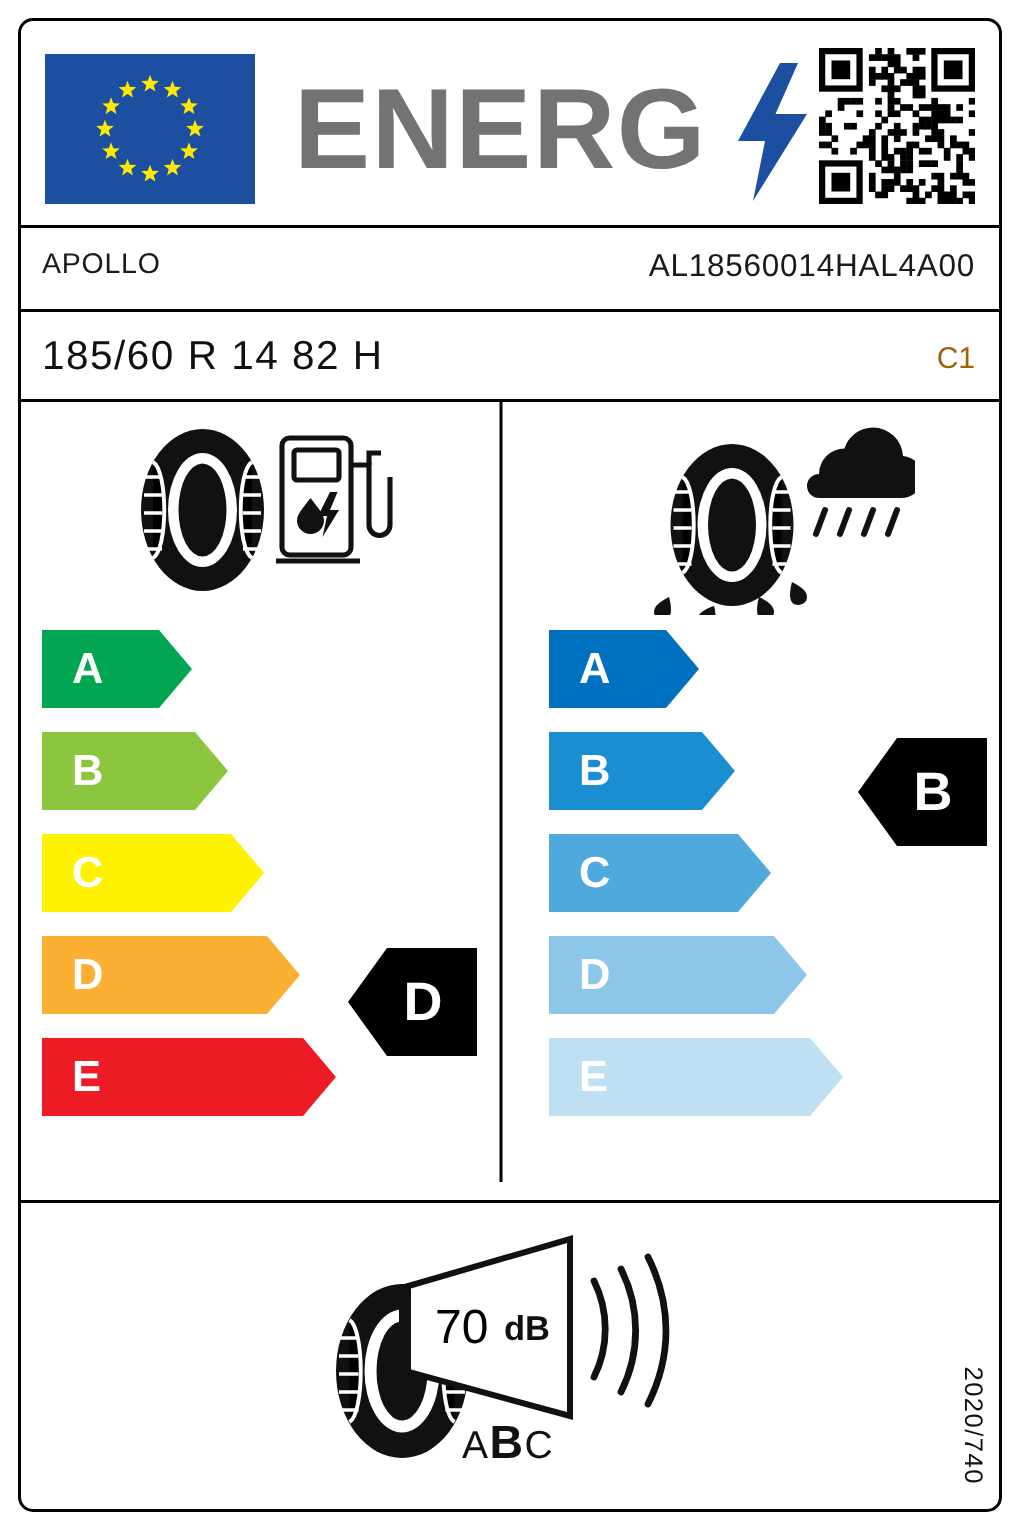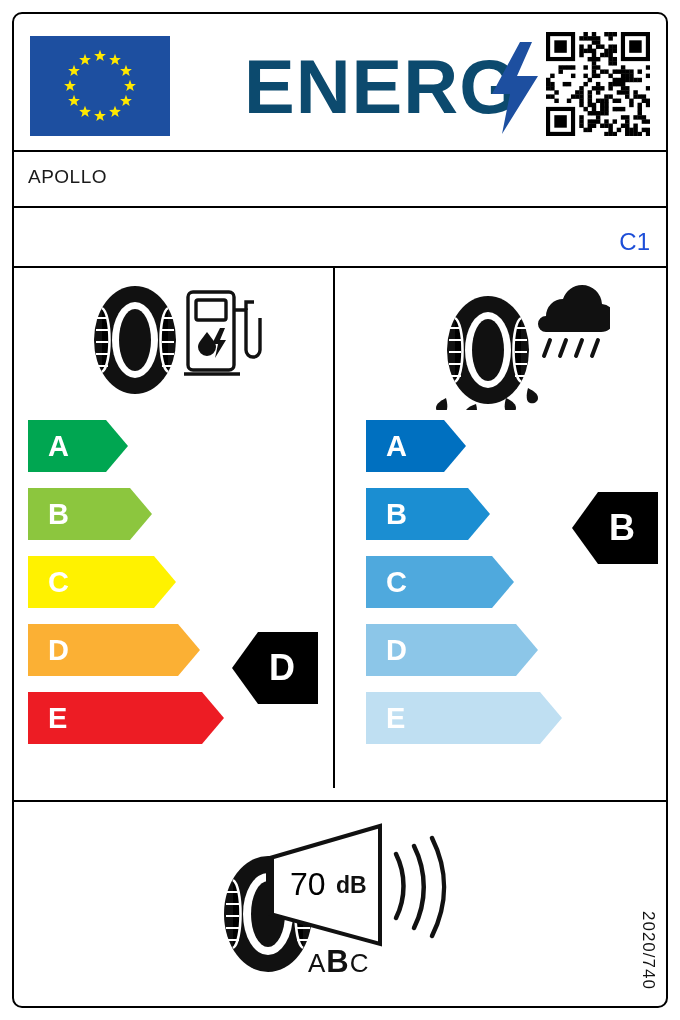--- a/index.html
+++ b/index.html
@@ -40,27 +40,26 @@
     background: #1d4fa0;
   }
   .eu-flag svg { display: block; }
 
   .energ-word {
     position: absolute;
     left: 196px;
     top: 44px;
     width: 330px;
     height: 86px;
-    color: #0c4a6e;
+    color: #737373;
     font-size: 76px;
     font-weight: bold;
     letter-spacing: 1px;
     line-height: 86px;
     white-space: nowrap;
-    margin-left: 48px;
   }
   .bolt {
     position: absolute;
     left: 490px;
     top: 42px;
     width: 50px;
     height: 92px;
   }
   .qr {
     position: absolute;
@@ -108,22 +107,22 @@
     left: 28px;
     top: 222px;
     font-size: 27px;
     color: #111;
     letter-spacing: 1px;
   }
   .tyre-class {
     position: absolute;
     right: 30px;
     top: 228px;
-    font-size: 24px;
-    color: #1d4ed8;
+    font-size: 20px;
+    color: #a16207;
   }
 
   
   .pic-fuel {
     position: absolute;
     left: 88px;
     top: 280px;
     width: 180px;
     height: 120px;
   }
@@ -467,21 +466,23 @@
       </svg>
   </div>
 
   <div class="hline" style="left:14px; top:150px; width:652px;"></div>
   <div class="hline" style="left:14px; top:206px; width:652px;"></div>
   <div class="hline" style="left:14px; top:266px; width:652px;"></div>
   <div class="vline" style="left:333px; top:268px; height:520px;"></div>
   <div class="hline" style="left:14px; top:800px; width:652px;"></div>
 
   <div class="brand">APOLLO</div>
-
+  <div class="article">AL18560014HAL4A00</div>
+
+  <div class="tyre-size">185/60 R 14 82 H</div>
   <div class="tyre-class">C1</div>
 
   <div class="pic-fuel">
     <svg width="180" height="120" viewBox="0 0 180 120">
 
       <g transform="translate(2,4)">
         <ellipse cx="45" cy="56" rx="41" ry="54" fill="#111"></ellipse>
         <ellipse cx="45" cy="56" rx="23" ry="38" fill="#ffffff"></ellipse>
         <ellipse cx="45" cy="56" rx="16" ry="31" fill="#111"></ellipse>
         <g stroke="#ffffff" stroke-width="2.6">

